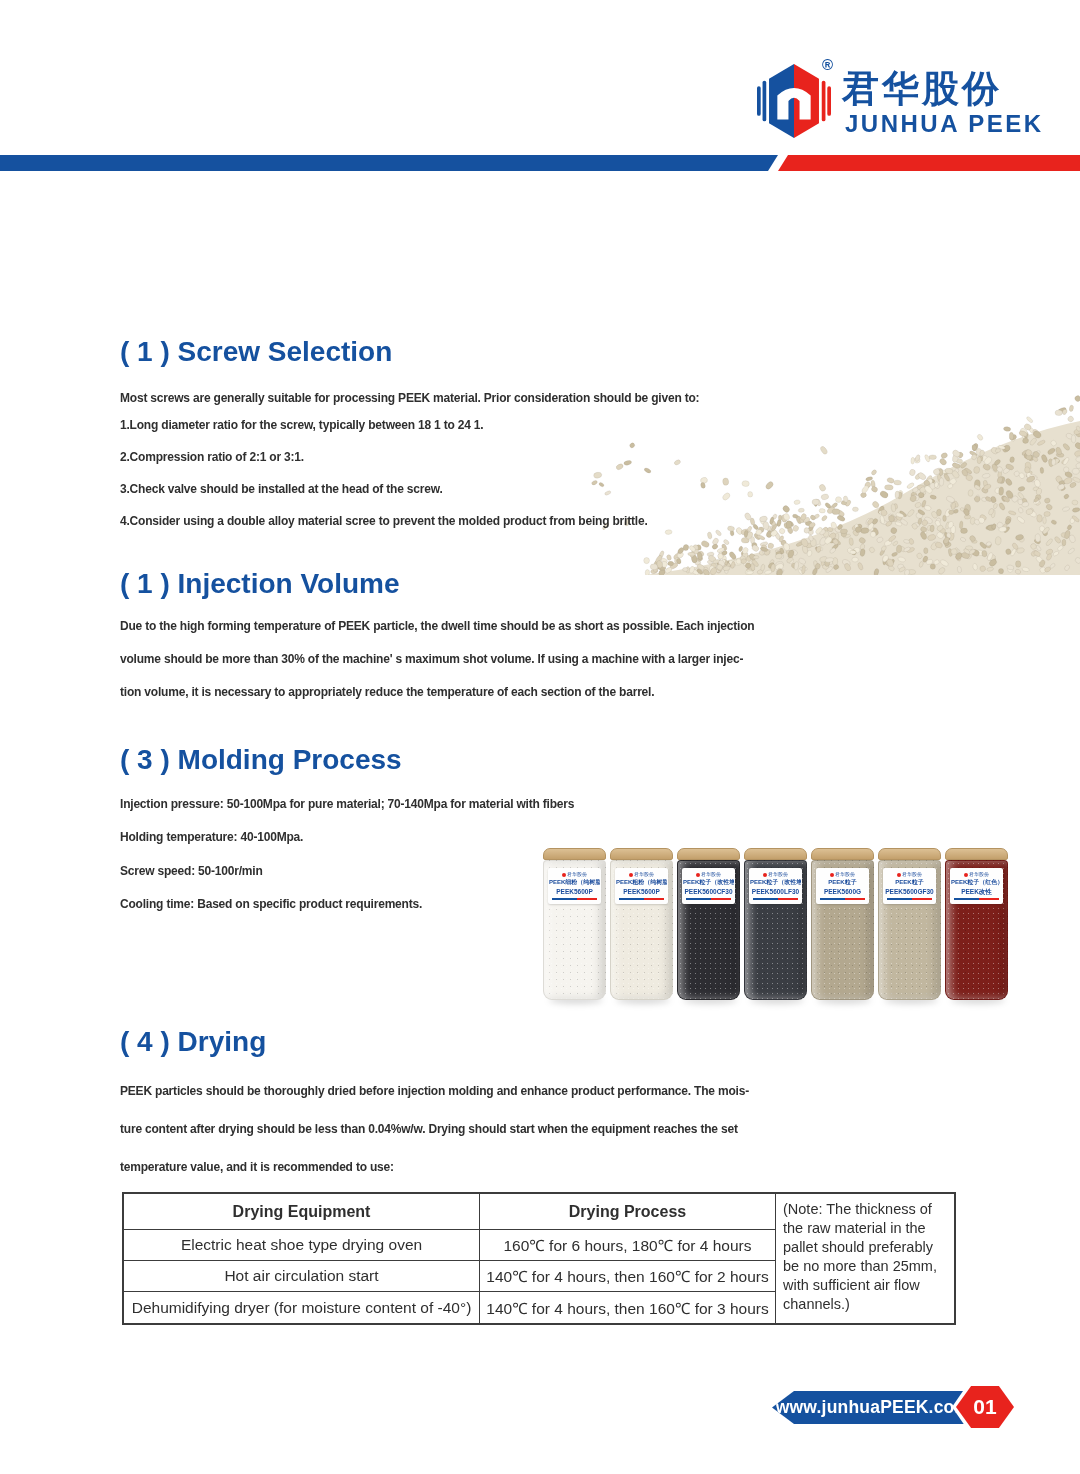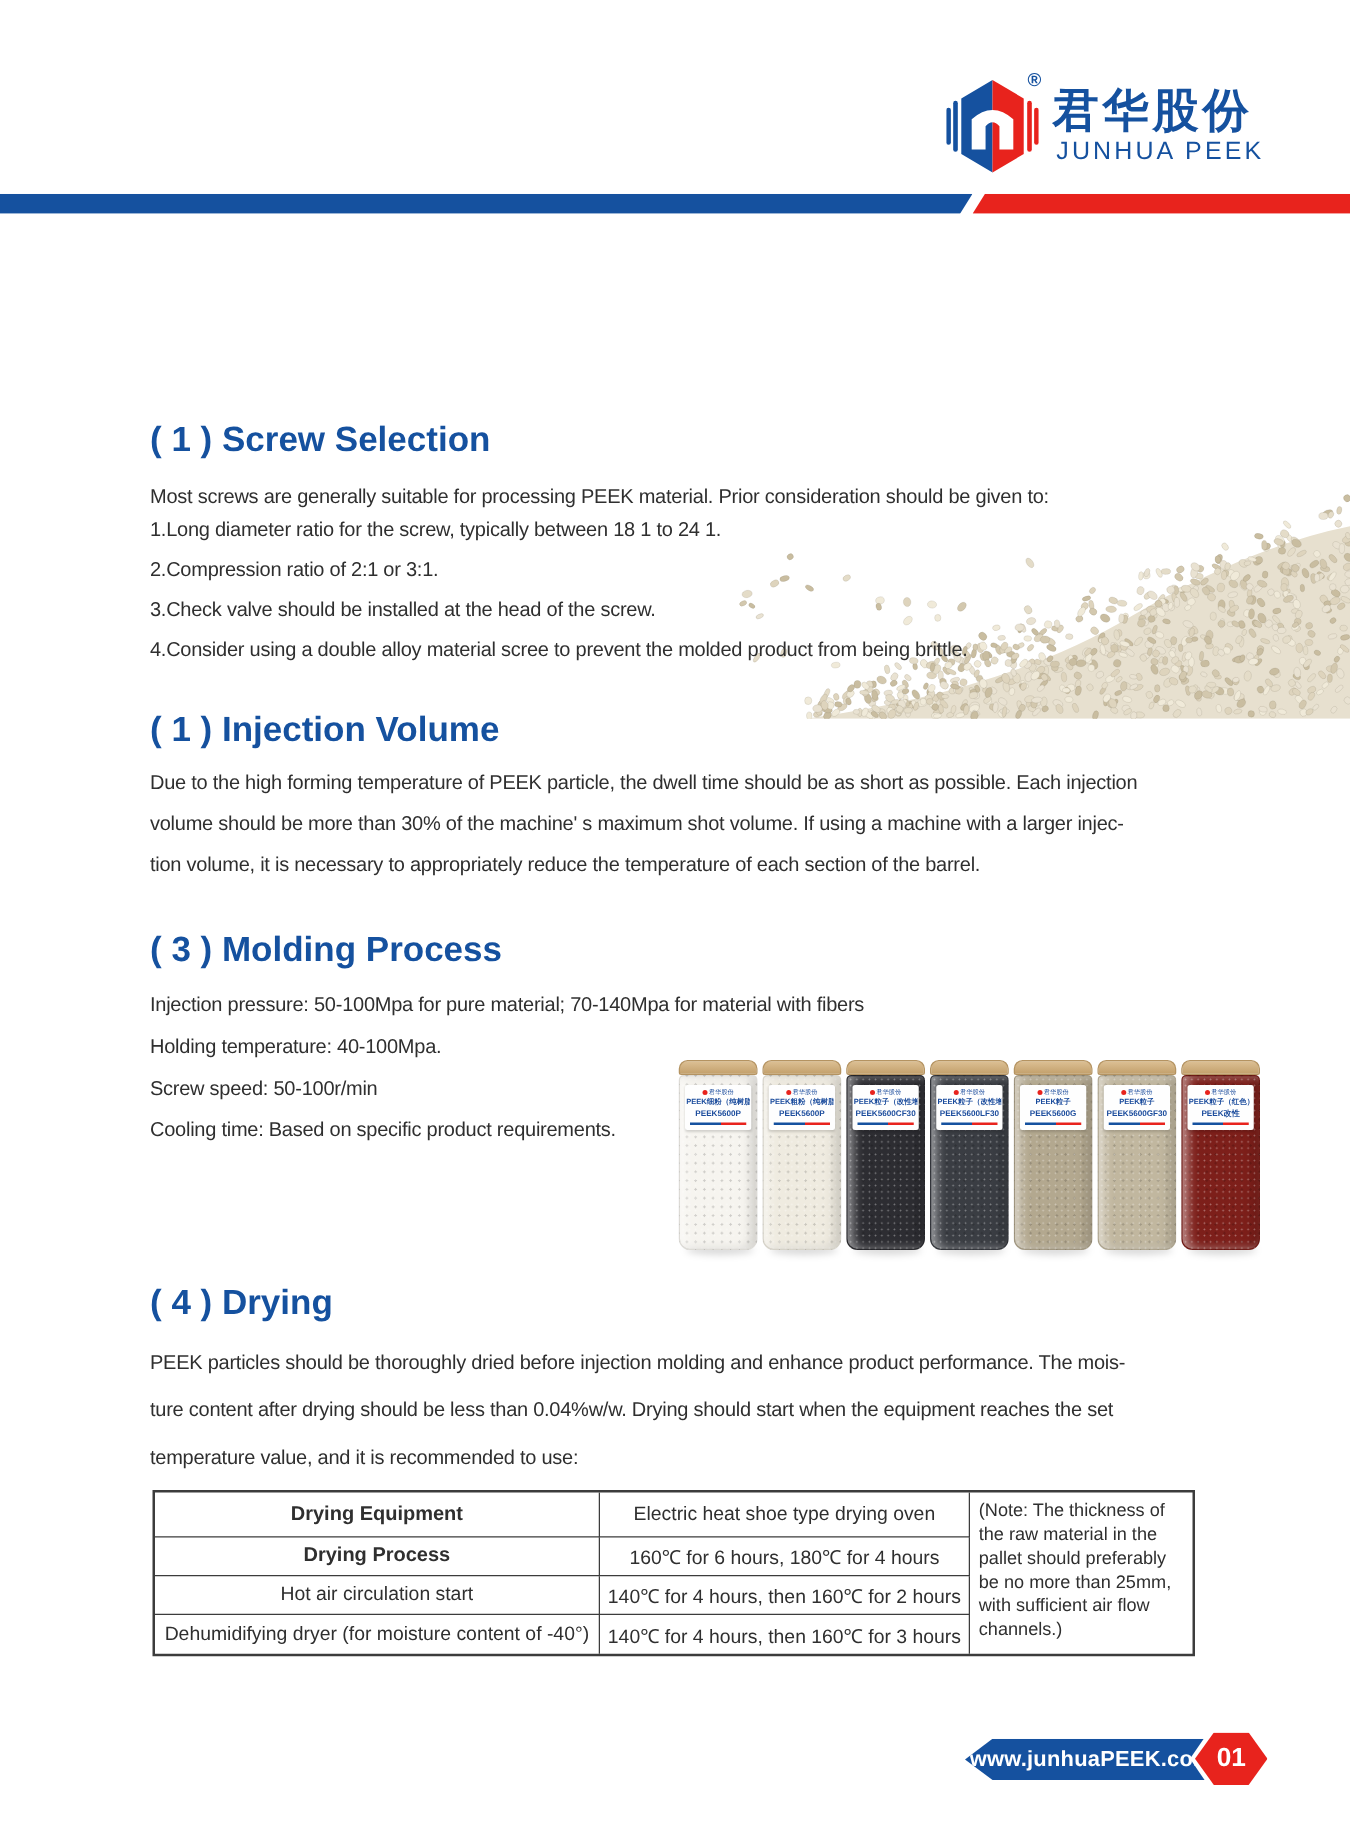--- a/index.html
+++ b/index.html
@@ -10,34 +10,34 @@
   }
   *{margin:0;padding:0;box-sizing:border-box;}
   html,body{background:#ffffff;}
   body{font-family:"Liberation Sans", sans-serif;color:var(--ink);}
   .page{position:relative;width:1080px;height:1474px;background:#fff;overflow:hidden;margin:0 auto;}
 
   
   .logo-hex{position:absolute;left:757px;top:60px;width:74px;height:82px;}
   .logo-reg{position:absolute;left:822px;top:56px;font-size:15px;font-weight:bold;color:var(--blue);}
   .logo-cn{position:absolute;left:842px;top:64px;font-size:37px;font-weight:bold;color:var(--blue);letter-spacing:3px;white-space:nowrap;}
-  .logo-en{position:absolute;left:845px;top:110px;font-size:20px;font-weight:normal;color:var(--blue);letter-spacing:2.5px;white-space:nowrap;}
+  .logo-en{position:absolute;left:845px;top:110px;font-size:24px;font-weight:bold;color:var(--blue);letter-spacing:2.5px;white-space:nowrap;}
 
   .bar-blue{position:absolute;left:0;top:155px;width:778px;height:16px;background:var(--blue);
     clip-path:polygon(0 0,100% 0,calc(100% - 10px) 100%,0 100%);}
   .bar-red{position:absolute;left:778px;top:155px;width:302px;height:16px;background:var(--red);
     clip-path:polygon(10px 0,100% 0,100% 100%,0 100%);}
 
   
   .doc-title{position:absolute;left:0;top:203px;width:100%;text-align:center;color:var(--blue);
     font-weight:bold;font-size:31px;line-height:49px;}
 
   
   .sec-heading{position:absolute;left:120px;color:var(--blue);font-weight:bold;font-size:28px;white-space:nowrap;}
-  .body-line{font-size:16px;line-height:32px;white-space:nowrap;letter-spacing:-0.2px;color:var(--ink);}
+  .body-line{font-size:12px;line-height:32px;white-space:nowrap;letter-spacing:-0.2px;color:var(--ink);font-weight:bold;}
   .para{position:absolute;left:120px;}
   .z-text{z-index:3;position:relative;}
 
   
   .pellets{position:absolute;left:575px;top:385px;width:505px;height:190px;z-index:1;}
 
   
   .jars{position:absolute;left:543px;top:842px;width:468px;height:158px;display:flex;gap:4px;align-items:flex-end;}
   .jar{position:relative;width:63px;height:152px;display:flex;flex-direction:column;}
   .jar-shadow{position:absolute;left:6px;bottom:-4px;width:85%;height:8px;background:rgba(0,0,0,.15);border-radius:50%;filter:blur(3px);}
@@ -928,22 +928,22 @@
   <h2 class="sec-heading" style="top:1026px">( 4 ) Drying</h2>
   <div class="para" style="top:1072px">
     <div class="body-line" style="line-height:38px">PEEK particles should be thoroughly dried before injection molding and enhance product performance. The mois-</div>
     <div class="body-line" style="line-height:38px">ture content after drying should be less than 0.04%w/w. Drying should start when the equipment reaches the set</div>
     <div class="body-line" style="line-height:38px">temperature value, and it is recommended to use:</div>
   </div>
 
   <div class="tbl">
     <div class="cell note no-b">(Note: The thickness of the raw material in the pallet should preferably be no more than 25mm, with sufficient air flow channels.)</div>
     <div class="cell th">Drying Equipment</div>
+    <div class="cell th">Drying Process</div>
     <div class="cell">Electric heat shoe type drying oven</div>
-    <div class="cell th">Drying Process</div>
     <div class="cell">160℃ for 6 hours, 180℃ for 4 hours</div>
     <div class="cell">Hot air circulation start</div>
     <div class="cell">140℃ for 4 hours, then 160℃ for 2 hours</div>
     <div class="cell no-b">Dehumidifying dryer (for moisture content of -40°)</div>
     <div class="cell no-b">140℃ for 4 hours, then 160℃ for 3 hours</div>
   </div>
 
   <div class="footer-banner">
     <span class="footer-url">www.junhuaPEEK.com</span>
   </div>

